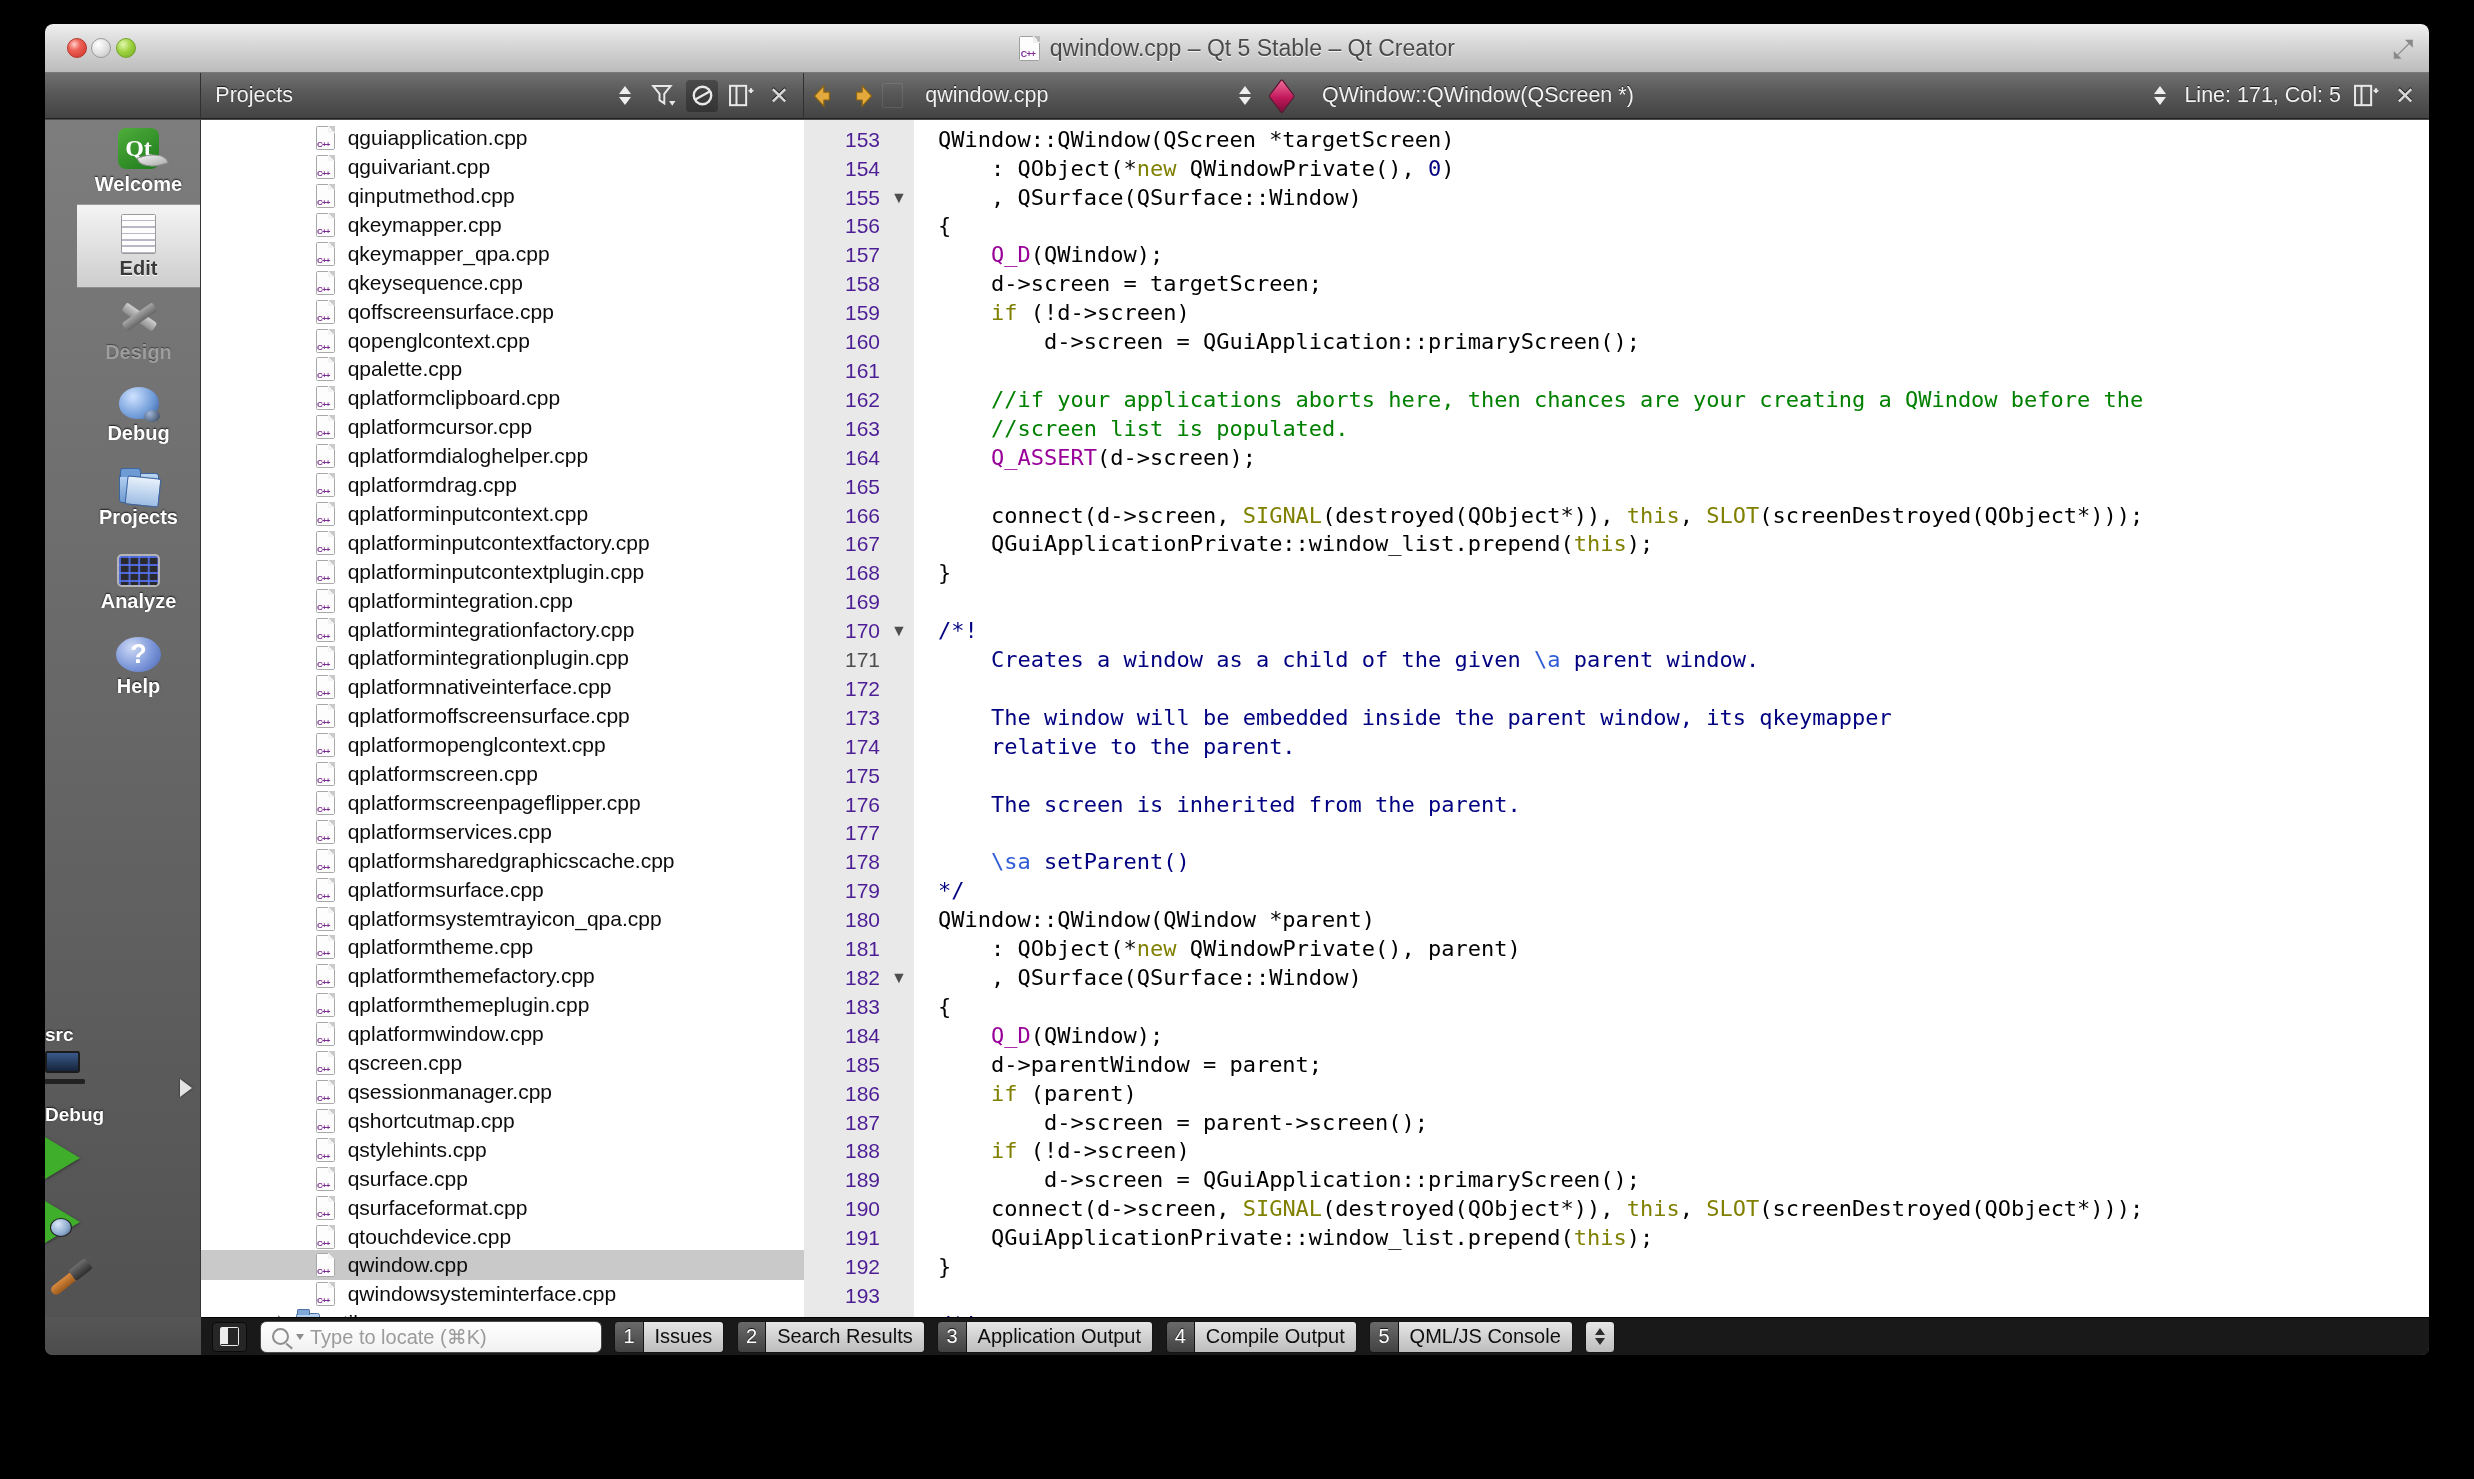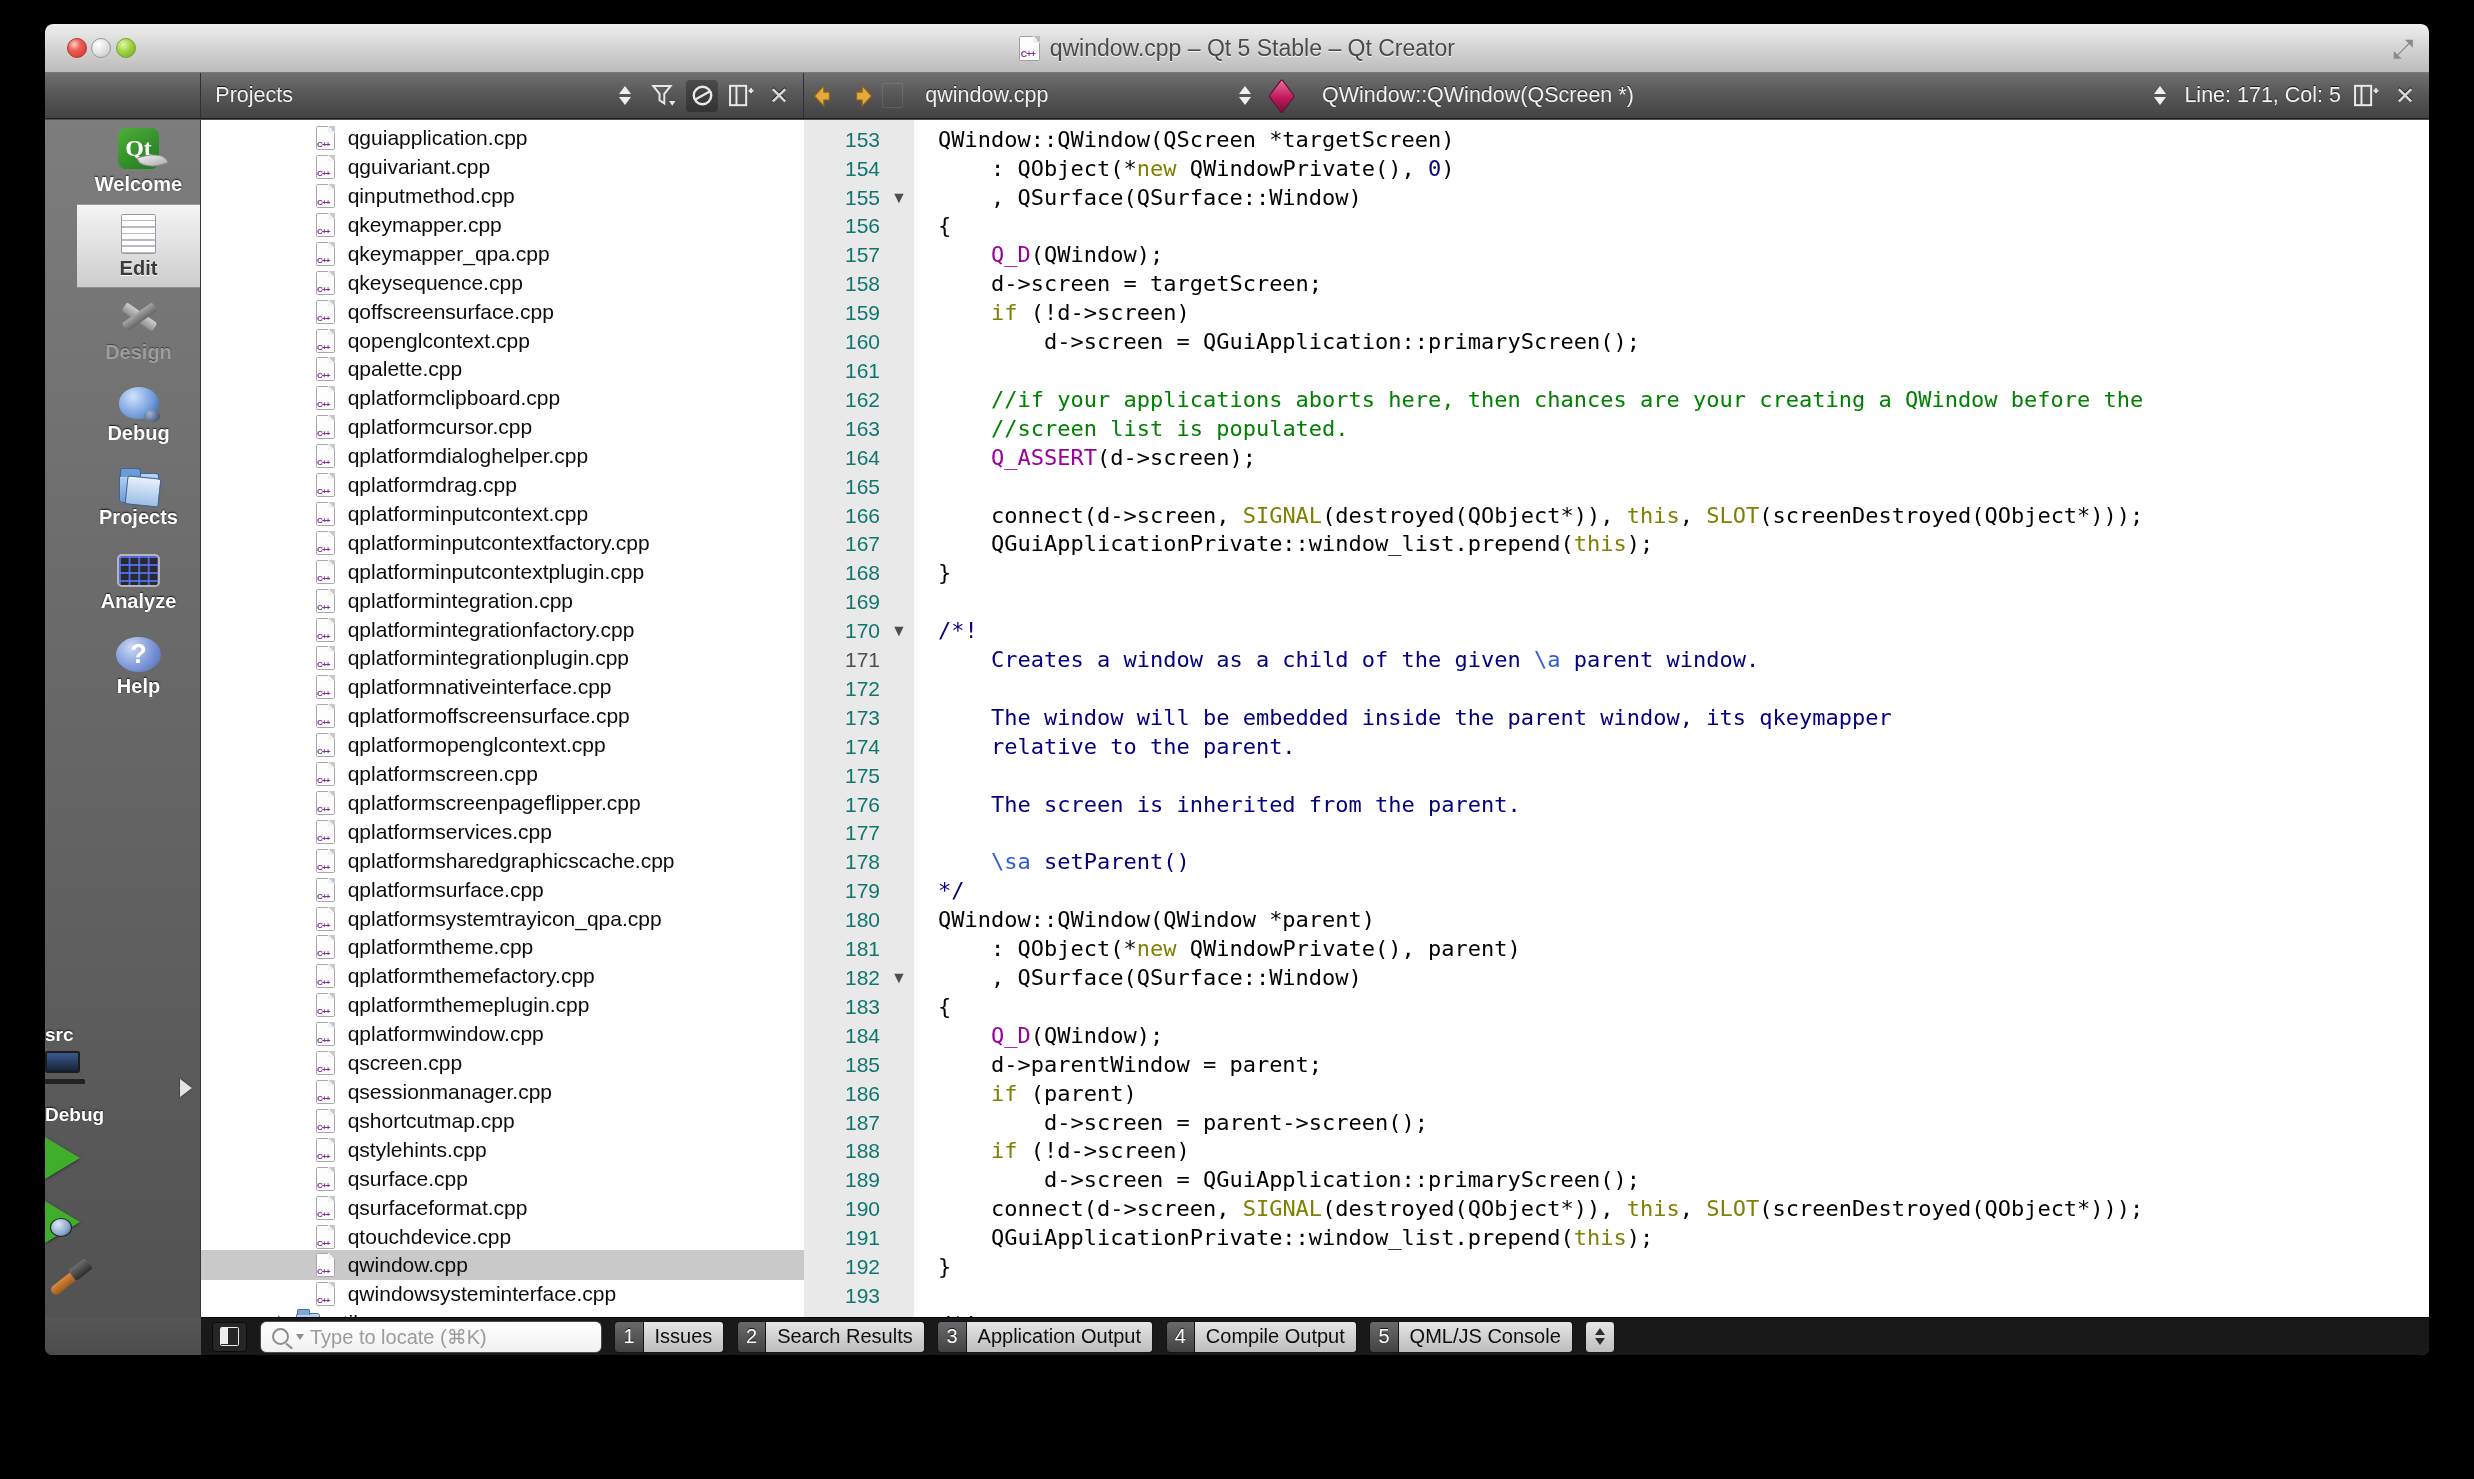--- a/index.html
+++ b/index.html
@@ -101,21 +101,21 @@
   .trow .ficon::after{content:"";position:absolute;right:-0.8px;top:-0.8px;width:6.4px;height:6.4px;background:linear-gradient(225deg,#c9c9c9 50%,#f3f3f3 50%);}
   .trow .fname{font-size:21px;color:#0c0c0c;white-space:nowrap;}
   .trow.folder .exp{margin-left:77px;width:0;height:0;border-top:8px solid transparent;border-bottom:8px solid transparent;border-left:10.4px solid #8a8a8a;}
   .trow.folder .dicon{margin-left:8px;margin-right:11px;width:24px;height:19px;background:linear-gradient(#bcd5f2,#7fa8d8);border:0.8px solid #4a6fa5;border-radius:2.4px;position:relative;}
   .trow.folder .dicon::before{content:"";position:absolute;left:0;top:-4.8px;width:11px;height:4.8px;background:#7fa8d8;border:0.8px solid #4a6fa5;border-bottom:none;border-radius:1.6px 1.6px 0 0;}
   
   .editor{flex:1;background:#fff;display:flex;overflow:hidden;position:relative;}
   .gutter{width:110px;background:#e9e9e9;flex:0 0 auto;position:relative;}
   .codearea{flex:1;position:relative;overflow:hidden;}
   .cline{position:absolute;height:29.5px;display:flex;align-items:center;white-space:pre;}
-  .lnum{position:absolute;width:76px;text-align:right;font-size:21px;color:#0f766e;
+  .lnum{position:absolute;width:76px;text-align:right;font-size:21px;color:#4c1d95;
         font-family:"Liberation Sans",sans-serif;height:29.5px;line-height:29.5px;}
   .lnum.cur{color:#4e4e4e;}
   .fold{position:absolute;left:83px;width:24px;height:29.5px;line-height:29.5px;font-size:16px;color:#4e4e4e;text-align:center;}
   .codetext{font-family:"DejaVu Sans Mono",monospace;font-size:22px;color:#000;line-height:29.5px;white-space:pre;}
   .s-k{color:#808000;}   
   .s-c{color:#008000;}   
   .s-d{color:#000080;}   
   .s-dk{color:#2f5bd6;}  
   .s-m{color:#990099;}   
   .s-n{color:#000080;}   

